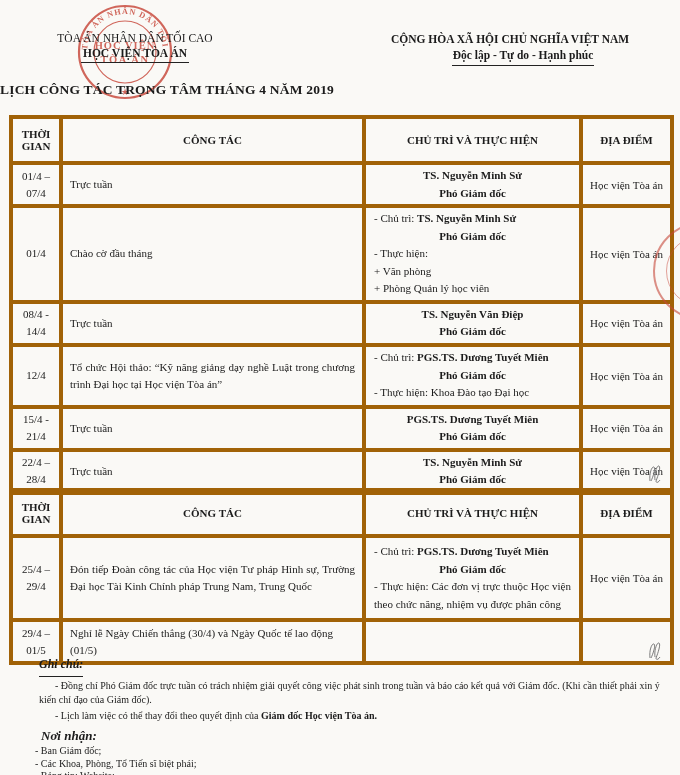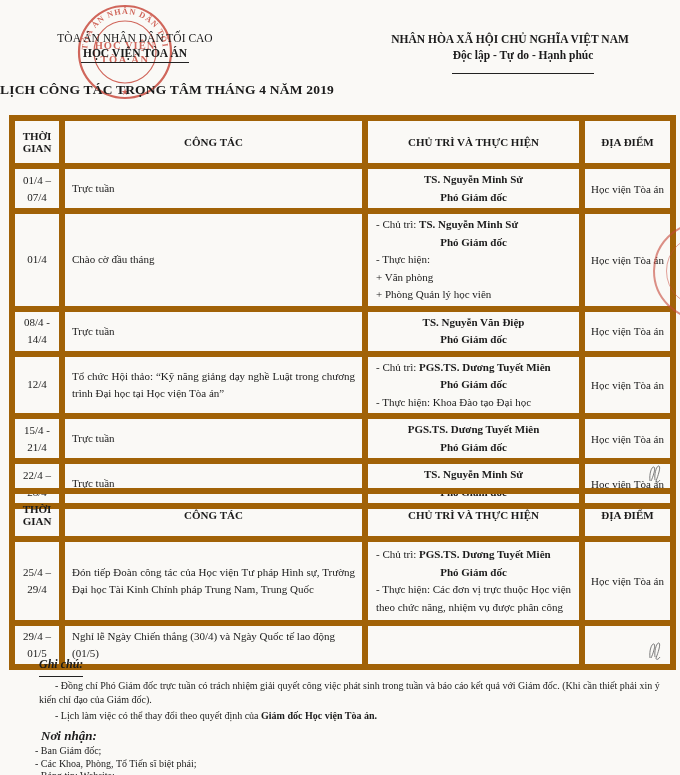--- a/index.html
+++ b/index.html
@@ -10,38 +10,38 @@
   }
   .page{position:absolute;inset:0;}
 
   
   .org-block{position:absolute;left:26px;top:31px;width:218px;text-align:center;
     font-size:11.5px;line-height:15px;}
   .org-line2{font-weight:bold;}
   .org-line2 span{display:inline-block;border-bottom:1px solid #222;padding:0 2px 1px;}
   .republic-block{position:absolute;left:388px;top:31px;width:244px;text-align:center;
     font-size:11.5px;line-height:16px;font-weight:bold;}
-  .motto span{display:inline-block;border-bottom:1px solid #222;padding:0 1px 10px;margin-left:26px;}
+  .motto span{display:inline-block;border-bottom:1px solid #222;padding:0 1px 2px;margin-left:26px;}
   .doc-title{position:absolute;top:82px;left:0;width:680px;text-align:left;
     font-size:13.5px;font-weight:bold;letter-spacing:.2px;}
 
   
   .stamp{position:absolute;left:75px;top:1px;opacity:.82;}
   .stamp text{fill:#c7473a;font-family:"Liberation Serif","DejaVu Serif",serif;}
   .edge-stamp{position:absolute;left:653px;top:222px;width:94px;height:94px;
     border:2px solid rgba(199,71,58,.6);border-radius:50%;}
   .edge-stamp::before{content:"";position:absolute;inset:11px;
     border:1px solid rgba(199,71,58,.5);border-radius:50%;}
 
   
   table.schedule{position:absolute;left:9px;width:661px;border-collapse:collapse;
     table-layout:fixed;font-size:11px;}
   #table1{top:115px;}
   #table2{top:488px;}
-  .schedule th,.schedule td{border:6px solid #a16207;vertical-align:middle;}
+  .schedule th,.schedule td{border:4px solid #a16207;vertical-align:middle;}
   .schedule th{height:38px;font-weight:bold;padding:2px 2px;font-size:11px;}
   .time-cell{text-align:center;padding:0 1px;line-height:17px;}
   .task-cell{padding:2px 7px;line-height:17px;}
   .task-cell .justify{text-align:justify;}
   .lead-cell{padding:2px 8px;}
   .lead-line{line-height:17.5px;}
   .lead-line.center{text-align:center;}
   .lead-line.justify{text-align:justify;}
   .place-cell{text-align:center;padding:2px 3px;line-height:14px;}
 
@@ -78,21 +78,21 @@
   </svg>
 
   <div class="org-block">
     <div>TÒA ÁN NHÂN DÂN TỐI CAO</div>
     <div class="org-line2">
       <span>HỌC VIỆN TÒA ÁN</span>
     </div>
   </div>
 
   <div class="republic-block">
-    <div>NHÂN HÒA XÃ HỘI CHỦ NGHĨA VIỆT NAM</div>
+    <div>CỘNG HÒA XÃ HỘI CHỦ NGHĨA VIỆT NAM</div>
     <div class="motto">
       <span>Độc lập - Tự do - Hạnh phúc</span>
     </div>
   </div>
 
   <div class="doc-title">LỊCH CÔNG TÁC TRỌNG TÂM THÁNG 4 NĂM 2019</div>
 
   <table class="schedule" id="table1">
     <colgroup>
         <col style="width:50px">

